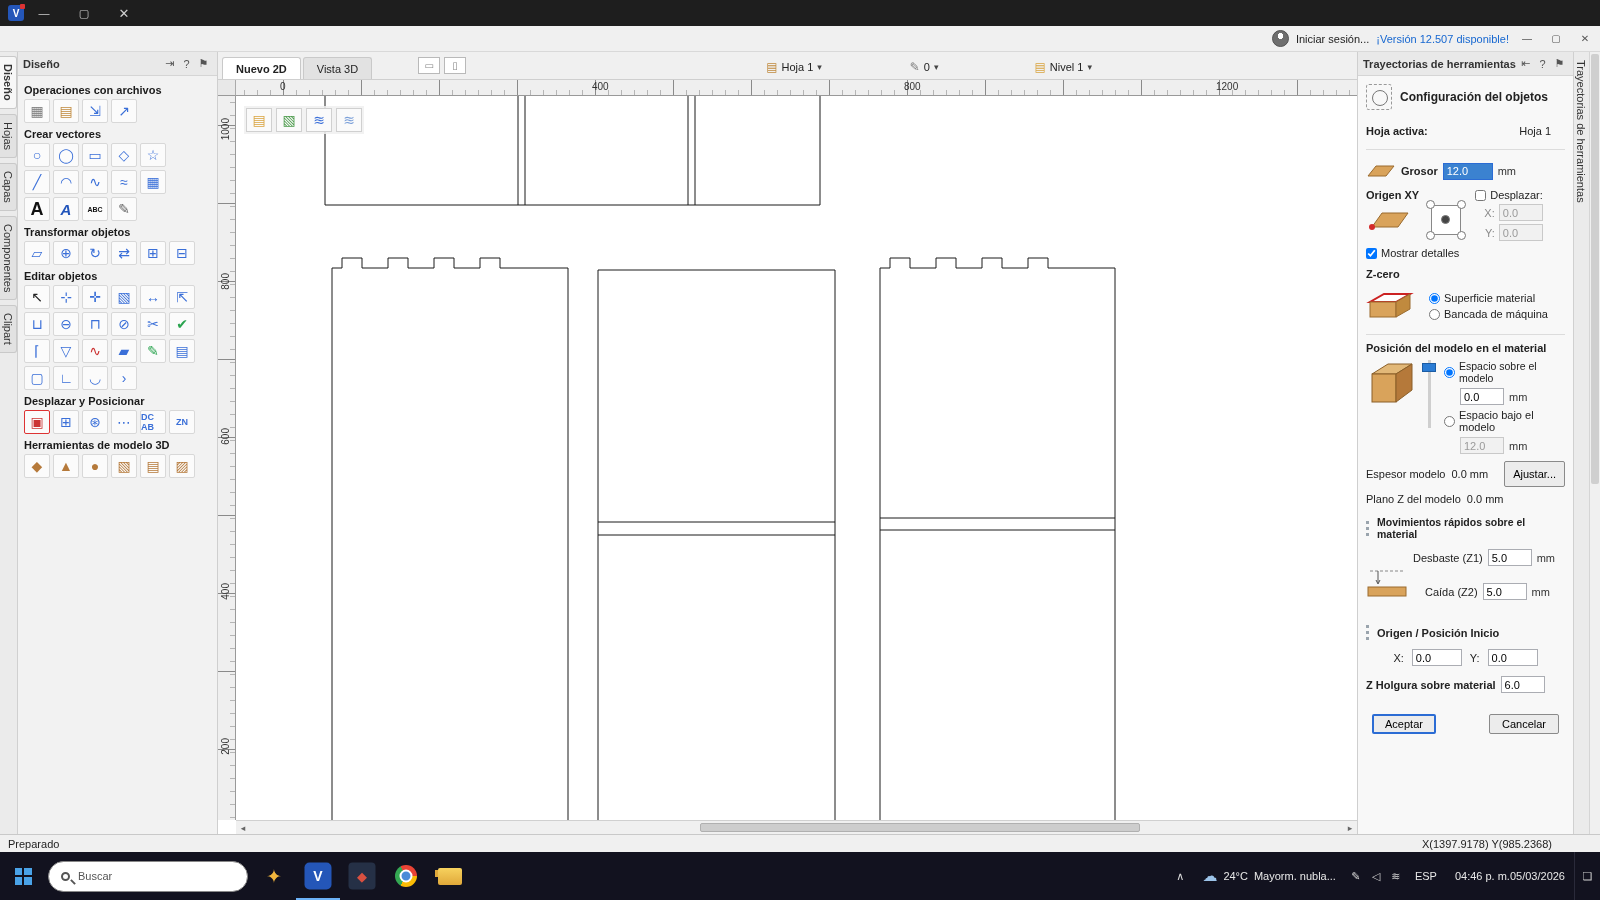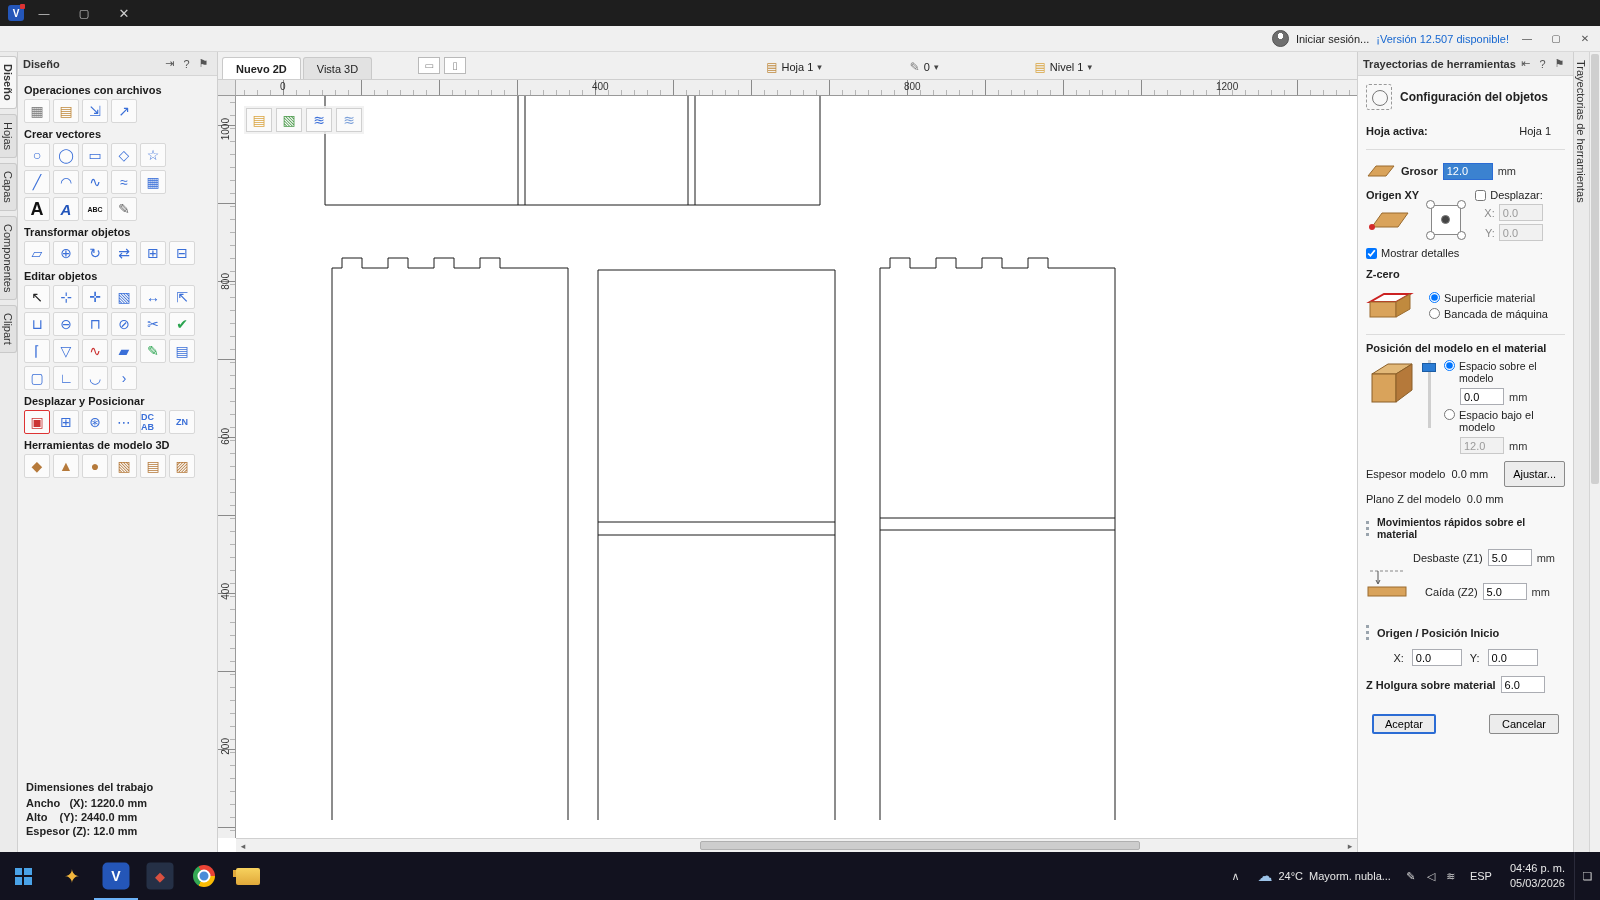--- a/index.html
+++ b/index.html
@@ -101,21 +101,21 @@
 .origin-block{display:flex;margin:4px 0;gap:4px}
 .origin-left{display:flex;flex-direction:column;gap:4px}
 .xy-widget{width:46px;height:46px;position:relative;flex:none;margin-top:8px}
 .xy-box{position:absolute;left:8px;top:8px;right:8px;bottom:8px;border:1px solid #888;background:#fff}
 .xy-dot{position:absolute;width:9px;height:9px;border:1px solid #777;border-radius:50%;background:#fff}
 .xy-dot.on{background:#444}
 .origin-right{display:flex;flex-direction:column;gap:3px;margin-left:2px}
 .chk-row{display:flex;align-items:center;gap:4px}
 .chk-row input{width:11px;height:11px}
 .mini-row{display:flex;align-items:center;gap:4px;color:#8a8a8a;justify-content:flex-end}
-.radio-row{display:flex;align-items:flex-start;gap:4px;margin:2px 0}
+.radio-row{display:flex;align-items:center;gap:4px;margin:2px 0}
 .radio-row input{width:11px;height:11px}
 .model-flex{display:flex;margin:4px 0}
 .vslider{width:14px;height:68px;position:relative;margin:2px 8px 0 6px;flex:none}
 .vslider::before{content:"";position:absolute;left:6px;top:0;bottom:0;width:3px;background:#cfcfcf}
 .vthumb{position:absolute;left:0;top:3px;width:14px;height:9px;background:#2b7cd4;border:1px solid #1b5ca4}
 .model-right{flex:1;display:flex;flex-direction:column;gap:2px}
 .input-indent{display:flex;align-items:center;gap:5px;margin-left:16px}
 .info-row{display:flex;align-items:center;margin:3px 0;gap:6px}
 .info-row .val{width:44px}
 .btn{padding:3px 12px;background:#ececec;border:1px solid #8a8a8a;border-radius:2px;font-size:11px}
@@ -155,21 +155,21 @@
 [data-name="taskbar-icon-chrome"]::before{content:"";width:22px;height:22px;border-radius:50%;background:conic-gradient(from -30deg,#ea4335 0 120deg,#fbbc05 120deg 240deg,#34a853 240deg 360deg)}
 [data-name="taskbar-icon-chrome"]::after{content:"";position:absolute;left:50%;top:50%;transform:translate(-50%,-50%);width:9px;height:9px;background:#4a8cd8;border:2px solid #fff;border-radius:50%}
 [data-name="taskbar-icon-explorer"]::before{content:"";width:24px;height:17px;background:linear-gradient(#f7d25e,#e0a83a);border-radius:2px;box-shadow:-8px -3px 0 -5px #e0a83a}
 .tb-right{margin-left:auto;display:flex;align-items:center;height:100%}
 .tb-chevron{width:24px;text-align:center;color:#ddd;font-size:11px}
 .tb-weather{display:flex;align-items:center;gap:6px;padding:0 10px;font-size:11px}
 .tb-weather .wic{font-size:15px;color:#9cc3e8}
 .tray-icons{display:flex;align-items:center}
 .tray-ic{width:20px;text-align:center;color:#d5d5d5;font-size:11px}
 .tb-lang{padding:0 9px;font-size:11px}
-.tb-clock{display:flex;flex-direction:column;align-items:flex-end;padding:0 9px;font-size:11px;line-height:1.35}
+.tb-clock{display:flex;align-items:flex-end;padding:0 9px;font-size:11px;line-height:1.35}
 .tb-notif{width:26px;height:100%;display:flex;align-items:center;justify-content:center;border-left:1px solid #2a2a3a;color:#ccc;font-size:11px}
 </style>
 </head>
 <body>
 
 <div id="app" data-name="vcarve-window">
 
   <div class="titlebar" data-name="title-bar">
     <div class="app-ico" data-name="app-icon">V</div>
     <div class="win-btn" data-name="minimize-button">—</div>
@@ -286,26 +286,20 @@
         <div class="section-title" data-name="section-model3d-title">Herramientas de modelo 3D</div>
         <div class="icon-grid" data-name="model3d-icons">
             <span class="tool-icon" data-name="add-3d-shape-icon" style="color: rgb(181, 121, 58);">◆</span>
             <span class="tool-icon" data-name="edit-3d-icon" style="color: rgb(181, 121, 58);">▲</span>
             <span class="tool-icon" data-name="texture-3d-icon" style="color: rgb(181, 121, 58);">●</span>
             <span class="tool-icon" data-name="sculpt-3d-icon" style="color: rgb(181, 121, 58);">▧</span>
             <span class="tool-icon" data-name="smooth-3d-icon" style="color: rgb(181, 121, 58);">▤</span>
             <span class="tool-icon" data-name="import-3d-icon" style="color: rgb(181, 121, 58);">▨</span>
           </div>
 
-        <div class="dims" data-name="job-dimensions">
-          <div class="dims-title" data-name="job-dimensions-title">Dimensiones del trabajo</div>
-          <span class="dim-line" data-name="job-width">Ancho   (X): 1220.0 mm</span>
-          <span class="dim-line" data-name="job-height">Alto    (Y): 2440.0 mm</span>
-          <span class="dim-line" data-name="job-thickness">Espesor (Z): 12.0 mm</span>
-        </div>
       </div>
     </div>
 
     <div class="center-col" data-name="center-column">
       <div class="view-toolbar" data-name="view-toolbar">
         <span style="display:flex" data-name="view-tabs">
             <span class="vtab active" data-name="view-tab-vista-2d">Nuevo 2D</span>
             <span class="vtab" data-name="view-tab-vista-3d">Vista 3D</span>
           </span>
         <div class="vt-icons" data-name="sheet-layout-icons">
@@ -546,30 +540,38 @@
     </div>
 
     <div class="right-tabstrip" data-name="right-tab-strip">
       <span class="right-tab-label" data-name="toolpaths-tab">Trayectorias de herramientas</span>
     </div>
     <div class="right-scrollbar" data-name="right-scrollbar">
       <div class="rs-thumb" data-name="right-scrollbar-thumb"></div>
     </div>
   </div>
 
+  <div class="statusbar" data-name="status-bar">
+    <span data-name="status-text">Preparado</span>
+    <span class="sb-right" data-name="cursor-coordinates">X(1397.9178) Y(985.2368)</span>
+  </div>
 
   <div class="taskbar" data-name="windows-taskbar">
     <div class="tb-start" data-name="start-button">
       <div class="win-logo" data-name="windows-logo-icon">
           <i></i>
           <i></i>
           <i></i>
           <i></i>
         </div>
     </div>
+    <div class="tb-search" data-name="taskbar-search">
+      <span class="mag" data-name="search-icon"></span>
+      <span data-name="search-placeholder">Buscar</span>
+    </div>
     <div class="tb-apps" data-name="taskbar-apps">
         <span class="tb-app" data-name="taskbar-icon-sparkle" style="color: rgb(242, 182, 61);">✦</span>
         <span class="tb-app" data-name="taskbar-icon-vcarve" style="color: rgb(255, 255, 255);">V</span>
         <span class="tb-app" data-name="taskbar-icon-app" style="color: rgb(216, 80, 64);">◆</span>
         <span class="tb-app" data-name="taskbar-icon-chrome" style="color: rgb(255, 255, 255);"></span>
         <span class="tb-app" data-name="taskbar-icon-explorer" style="color: rgb(232, 196, 74);"></span>
       </div>
     <div class="tb-right" data-name="taskbar-right">
       <span class="tb-chevron" data-name="tray-chevron-icon">∧</span>
       <div class="tb-weather" data-name="taskbar-weather">

